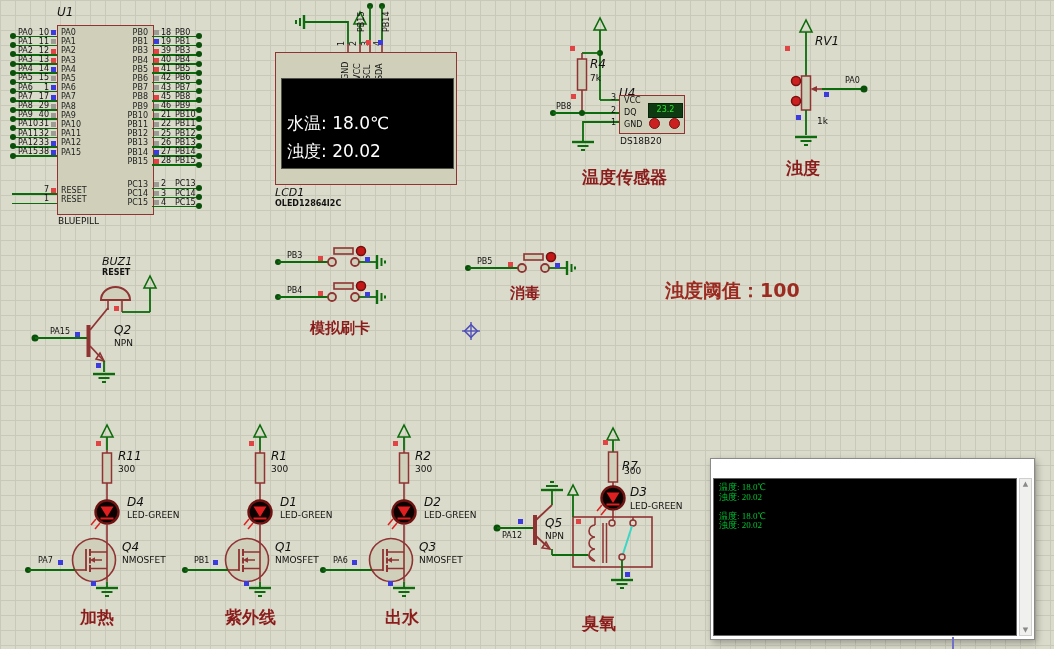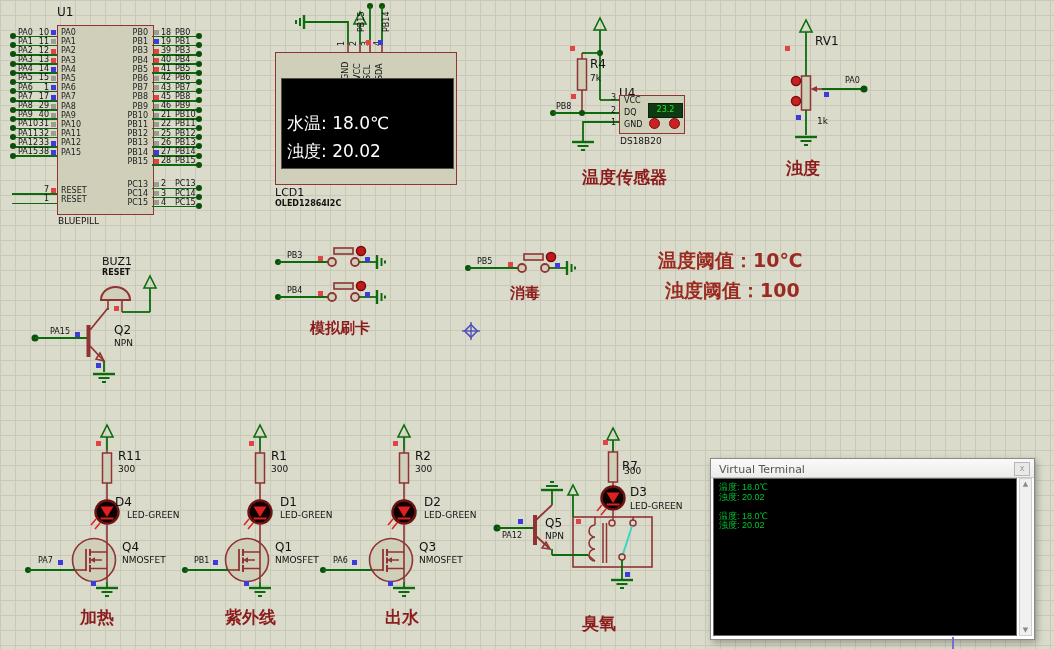--- a/index.html
+++ b/index.html
@@ -7,21 +7,21 @@
     font-family:"DejaVu Sans","Liberation Sans",sans-serif;
     background-color:#dbdbcb;
     background-image:linear-gradient(#c9c9b9 1px,transparent 1px),linear-gradient(90deg,#c9c9b9 1px,transparent 1px);
     background-size:15px 15px;}
   .abs{position:absolute;}
   .wire{position:absolute;background:#0c6b0c;}
   .dot{position:absolute;width:6px;height:6px;border-radius:50%;background:#0a4f0a;}
   .sq{position:absolute;width:5px;height:5px;}
   .lbl8{position:absolute;font-size:8px;line-height:8px;color:#111;white-space:nowrap;}
   .lbl9{position:absolute;font-size:9px;line-height:9px;color:#111;white-space:nowrap;}
-  .ref{position:absolute;font-size:12px;line-height:12px;color:#111;white-space:nowrap;}
+  .ref{position:absolute;font-size:12px;line-height:12px;color:#111;white-space:nowrap;font-style:italic;}
   .cn{position:absolute;font-size:17px;line-height:18px;font-weight:bold;color:#8b1c1c;white-space:nowrap;}
   .cn15{position:absolute;font-size:15px;line-height:16px;font-weight:bold;color:#8b1c1c;white-space:nowrap;}
   .thr{position:absolute;font-size:19px;line-height:20px;font-weight:bold;color:#9b2a20;white-space:nowrap;}
   .body{position:absolute;background:#cfcfba;border:1.6px solid #8f3333;}
   .vt{writing-mode:vertical-rl;transform:rotate(180deg);font-size:8px;line-height:8px;color:#111;white-space:nowrap;position:absolute;}
   
   .prow{position:relative;height:9.2px;}
   .pinsL .pwire{position:absolute;left:2px;right:0;top:7.2px;height:1.6px;background:#0c6b0c;}
   .pinsL .pdot{position:absolute;left:0;top:4.6px;width:6px;height:6px;border-radius:50%;}
   .pinsL .pname{position:absolute;left:8px;top:0;font-size:8px;line-height:8px;color:#111;}
@@ -33,21 +33,21 @@
   .pinsR .psq{position:absolute;left:2px;top:1.8px;width:5px;height:5px;}
   .pinsR .pnum{position:absolute;left:9px;top:0;font-size:8px;line-height:8px;color:#111;}
   .pinsR .pname{position:absolute;left:23px;top:0;font-size:8px;line-height:8px;color:#111;}
   .pinsR .pinner{position:absolute;left:-44px;top:0.6px;width:40px;text-align:right;font-size:8px;line-height:8px;color:#222;}
   
   #term{position:absolute;left:710px;top:458px;width:323px;height:180px;background:#fff;border:1px solid #8a8a8a;box-shadow:2px 3px 7px rgba(0,0,0,.3);}
   #term .tbar{position:absolute;left:0;top:0;right:0;height:18px;background:linear-gradient(#fafaf8,#ececea);border-bottom:1px solid #c8c8c6;}
   #term .ttl{position:absolute;left:8px;top:4px;font-size:11px;color:#555;}
   #term .tclose{position:absolute;right:4px;top:3px;width:14px;height:12px;background:#e9e9e7;border:1px solid #b8b8b6;font-size:8px;line-height:11px;text-align:center;color:#999;}
   #term .tblack{position:absolute;left:2px;top:19px;width:304px;height:158px;background:#000;border:1px solid #666;padding:4px 0 0 5px;box-sizing:border-box;}
-  .tline{font-family:Liberation Sans, sans-serif;font-size:9px;line-height:9.5px;min-height:9.5px;color:#00c832;white-space:pre;}
+  .tline{font-family:Liberation Serif, serif;font-size:9px;line-height:9.5px;min-height:9.5px;color:#00c832;white-space:pre;}
   #term .tscroll{position:absolute;right:2px;top:19px;width:13px;height:158px;background:#f0f0ee;border:1px solid #cfcfcd;box-sizing:border-box;}
   #term .tup{position:absolute;top:1px;left:0;right:0;text-align:center;font-size:7px;color:#8a8a88;}
   #term .tdown{position:absolute;bottom:1px;left:0;right:0;text-align:center;font-size:7px;color:#8a8a88;}
 </style>
 </head>
 <body>
 
 <div id="stage">
 
   <svg width="0" height="0" style="position:absolute">
@@ -556,35 +556,34 @@
   <div class="cn15" style="left:310px;top:320px">模拟刷卡</div>
 
   <svg class="abs" style="left:463px;top:250px" width="120" height="28">
       <use href="#pushbtn" xlink:href="#pushbtn"></use>
     </svg>
   <div class="lbl8" style="left:477px;top:258px">PB5</div>
   <span class="sq" style="left:508px;top:262px;background:#e04444"></span>
   <span class="sq" style="left:555px;top:263px;background:#3c3cdc"></span>
   <div class="cn15" style="left:510px;top:285px">消毒</div>
 
-  <div class="thr" style="left:658px;top:250px">温度阈值：10℃</div>
   <div class="thr" style="left:665px;top:280px">浊度阈值：100</div>
 
   <svg class="abs" style="left:461px;top:321px" width="20" height="20">
     <rect x="5.5" y="5.5" width="9" height="9" transform="rotate(45 10 10)" fill="none" stroke="#5050b8" stroke-width="1.6"></rect>
     <line x1="10" y1="1" x2="10" y2="19" stroke="#5050b8" stroke-width="1.4"></line>
     <line x1="1" y1="10" x2="19" y2="10" stroke="#5050b8" stroke-width="1.4"></line>
   </svg>
 
   <svg class="abs" style="left:46px;top:422px" width="130" height="185">
       <use href="#fetcol" xlink:href="#fetcol"></use>
     </svg>
   <div class="ref" style="left:118px;top:450px">R11</div>
   <div class="lbl9" style="left:118px;top:465px">300</div>
-  <div class="ref" style="left:115px;top:496px">D4</div>
+  <div class="ref" style="left:127px;top:496px">D4</div>
   <div class="lbl9" style="left:127px;top:511px">LED-GREEN</div>
   <div class="ref" style="left:122px;top:541px">Q4</div>
   <div class="lbl9" style="left:122px;top:556px">NMOSFET</div>
   <div class="dot" style="left:25px;top:567px"></div>
   <div class="wire" style="left:28px;top:569px;width:47px;height:1.6px"></div>
   <div class="lbl8" style="left:38px;top:557px">PA7</div>
   <span class="sq" style="left:58px;top:560px;background:#3c3cdc"></span>
   <div class="cn" style="left:80px;top:608px">加热</div>
 
   <svg class="abs" style="left:199px;top:422px" width="130" height="185">
@@ -668,24 +667,20 @@
     <span class="sq" style="left:86px;top:97px;background:#e04444"></span>
     <div class="ref" style="left:55px;top:95px">Q5</div>
     <div class="lbl9" style="left:55px;top:110px">NPN</div>
     <span class="sq" style="left:28px;top:97px;background:#3c3cdc"></span>
     <div class="lbl8" style="left:12px;top:110px">PA12</div>
     <span class="sq" style="left:135px;top:150px;background:#3c3cdc"></span>
     <div class="cn" style="left:92px;top:192px">臭氧</div>
   </div>
 
   <div id="term">
-    <div class="tbar">
-      <span class="ttl">Virtual Terminal</span>
-      <span class="tclose">x</span>
-    </div>
     <div class="tblack">
 
         <div class="tline">温度: 18.0℃</div>
 
         <div class="tline">浊度: 20.02</div>
 
         <div class="tline"></div>
 
         <div class="tline">温度: 18.0℃</div>
 

